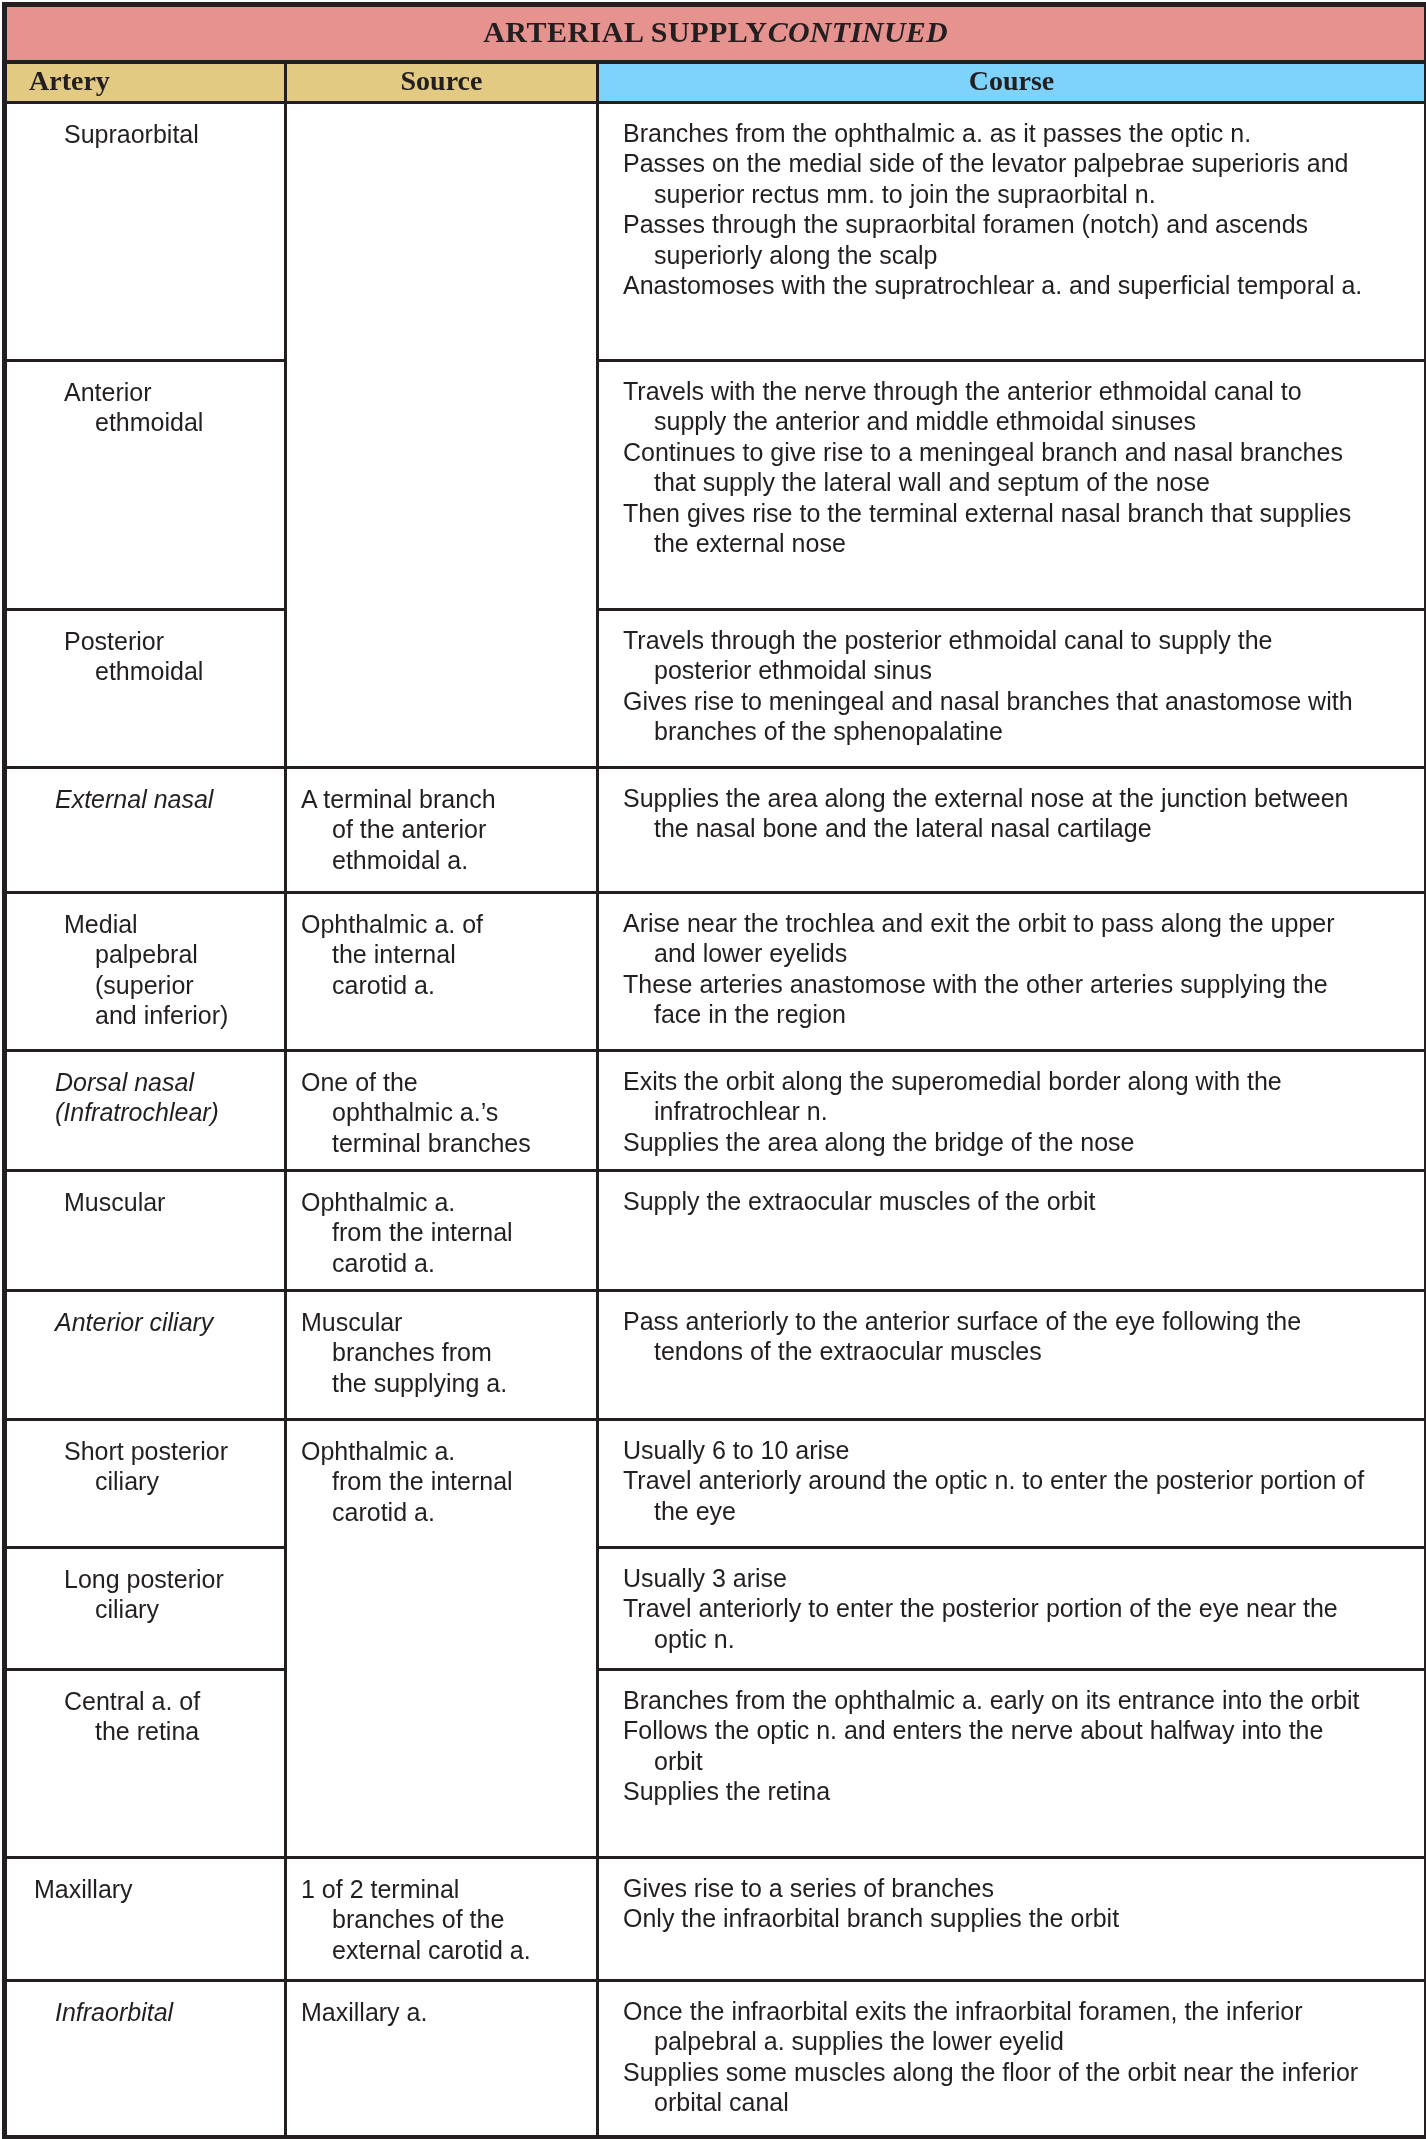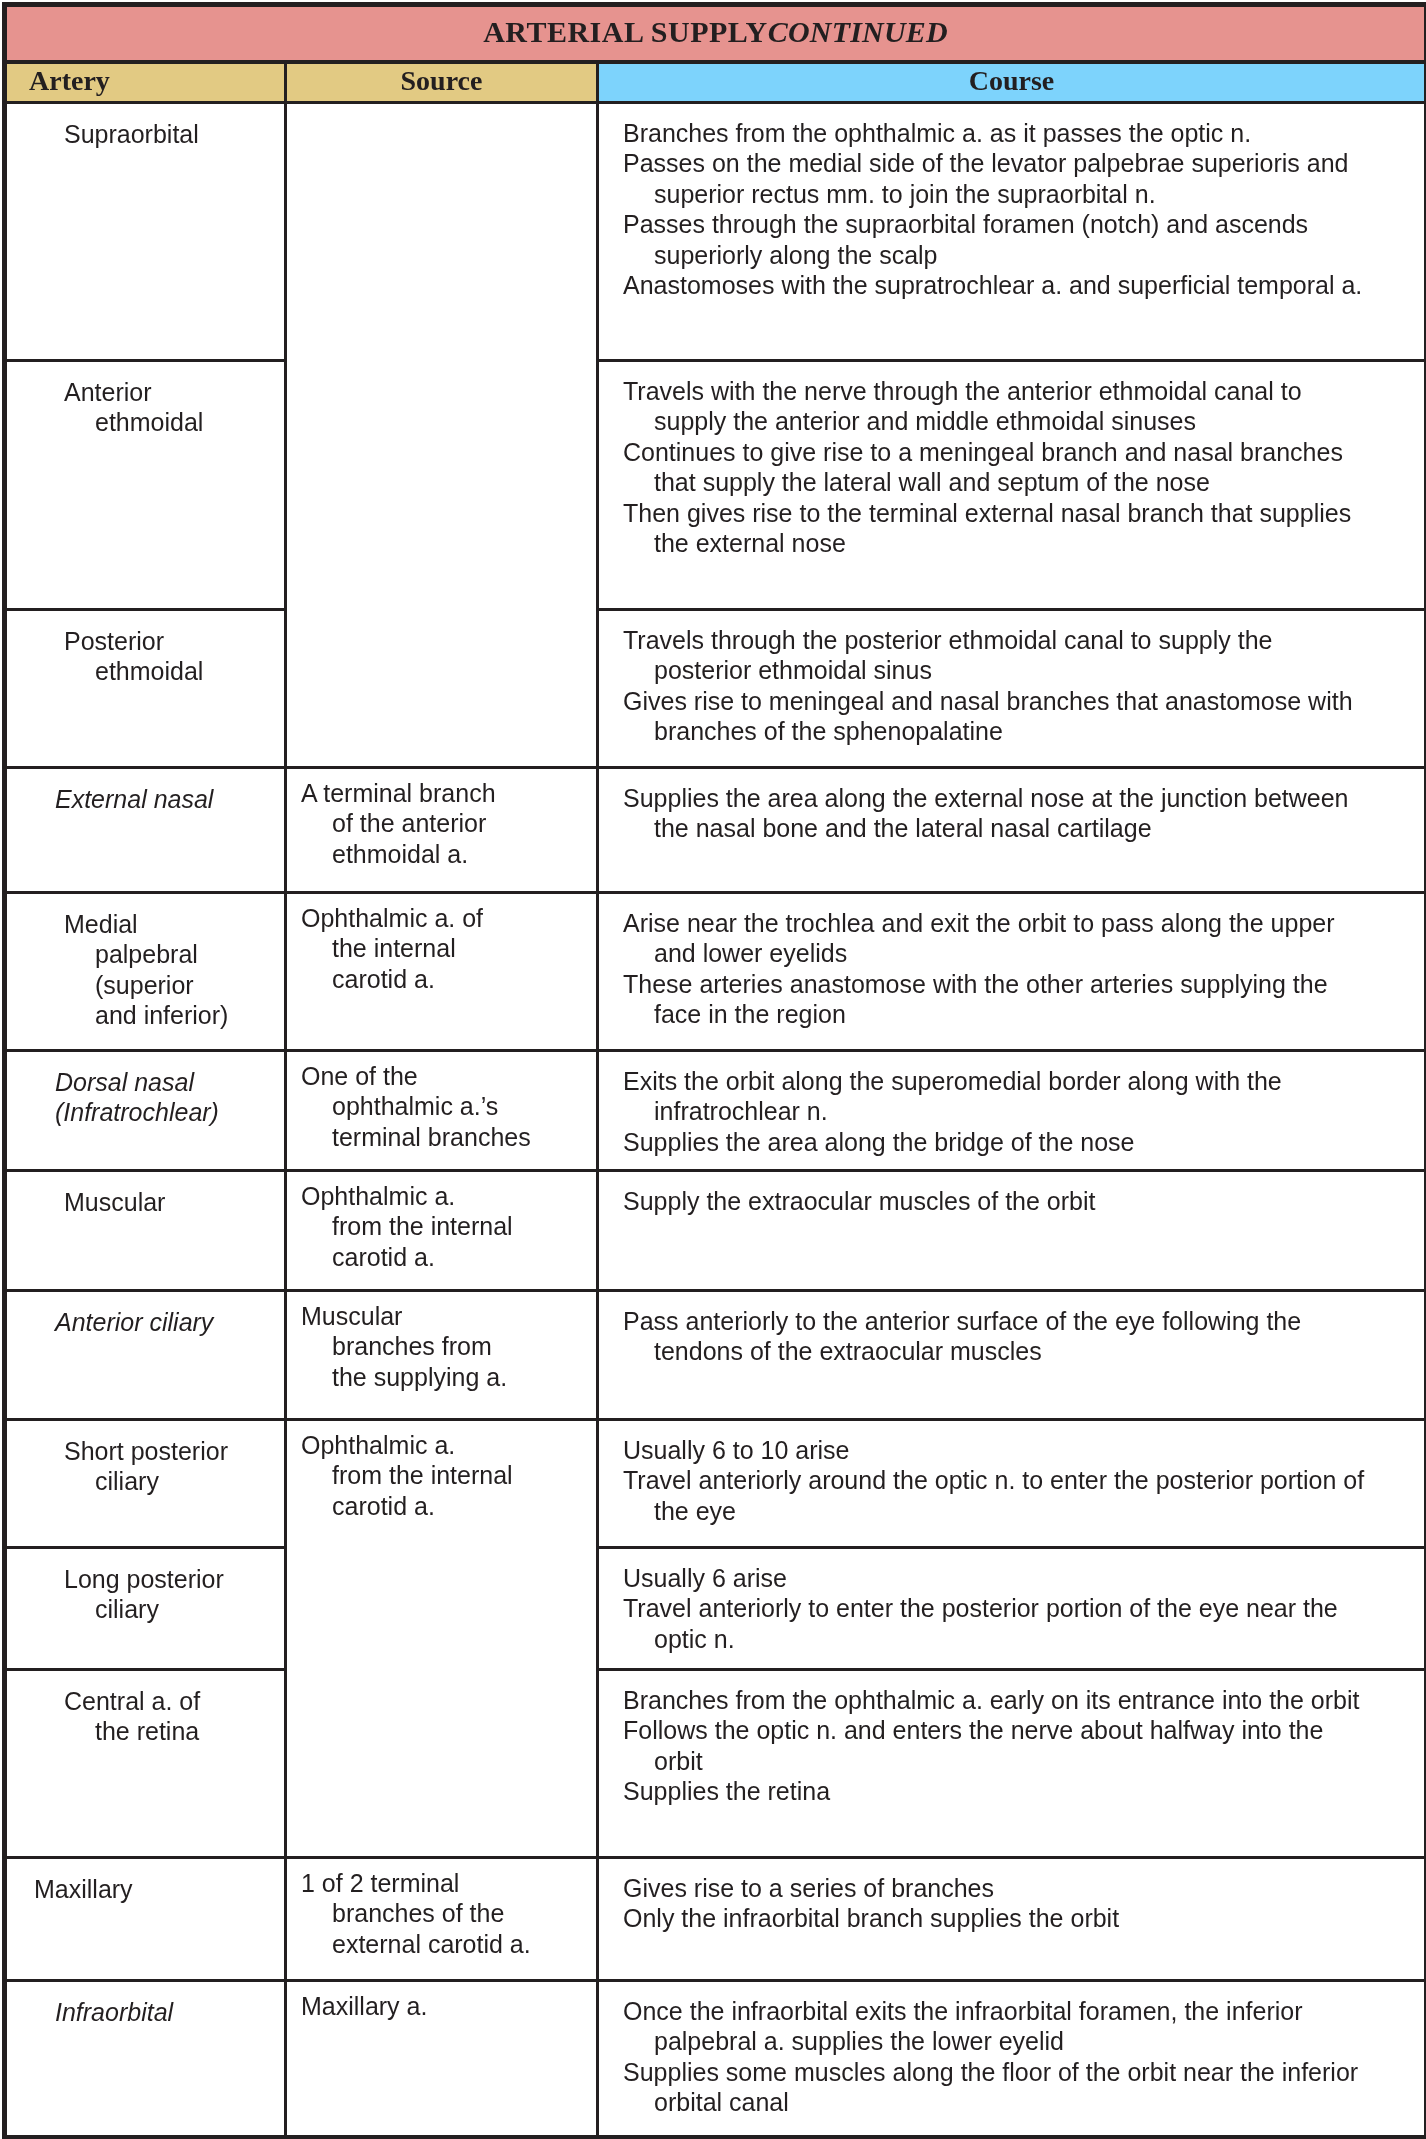--- a/index.html
+++ b/index.html
@@ -66,21 +66,21 @@
   }
 
   
   tbody td {
     font-family: "Liberation Sans", sans-serif;
     font-size: 25px;
     line-height: 1.22;
     background: #ffffff;
   }
   td.artery  { padding: 15px 6px 8px 27px; }
-  td.source  { padding: 9px 8px 8px 14px; }
+  td.source  { padding: 15px 8px 8px 14px; }
   td.course  { padding: 14px 56px 8px 24px; }
 
   td.artery .ln        { margin-left: 30px; }  
   td.artery .ln.cont   { margin-left: 61px; }
   td.artery.lvl0 .ln      { margin-left: 0; }
   td.artery.it .ln { font-style: italic; margin-left: 21px; }
 
   td.source .ln.cont { margin-left: 31px; }
 
   td.course .stmt {
@@ -244,21 +244,21 @@
             <div class="stmt">Usually 6 to 10 arise</div>
             <div class="stmt">Travel anteriorly around the optic n. to enter the posterior portion of the eye</div>
           </td>
         </tr>
         <tr>
           <td class="artery">
             <div class="ln">Long posterior</div>
             <div class="ln cont">ciliary</div>
           </td>
           <td class="course">
-            <div class="stmt">Usually 6 arise</div>
+            <div class="stmt">Usually 3 arise</div>
             <div class="stmt">Travel anteriorly to enter the posterior portion of the eye near the optic n.</div>
           </td>
         </tr>
         <tr>
           <td class="artery">
             <div class="ln">Central a. of</div>
             <div class="ln cont">the retina</div>
           </td>
           <td class="course">
             <div class="stmt">Branches from the ophthalmic a. early on its entrance into the orbit</div>

